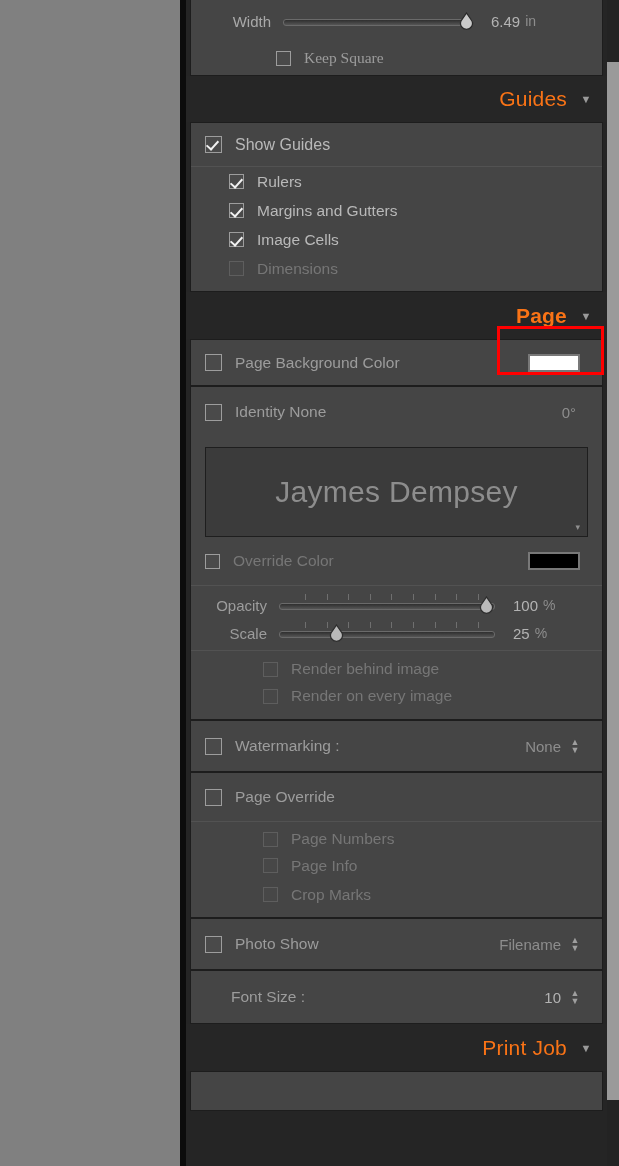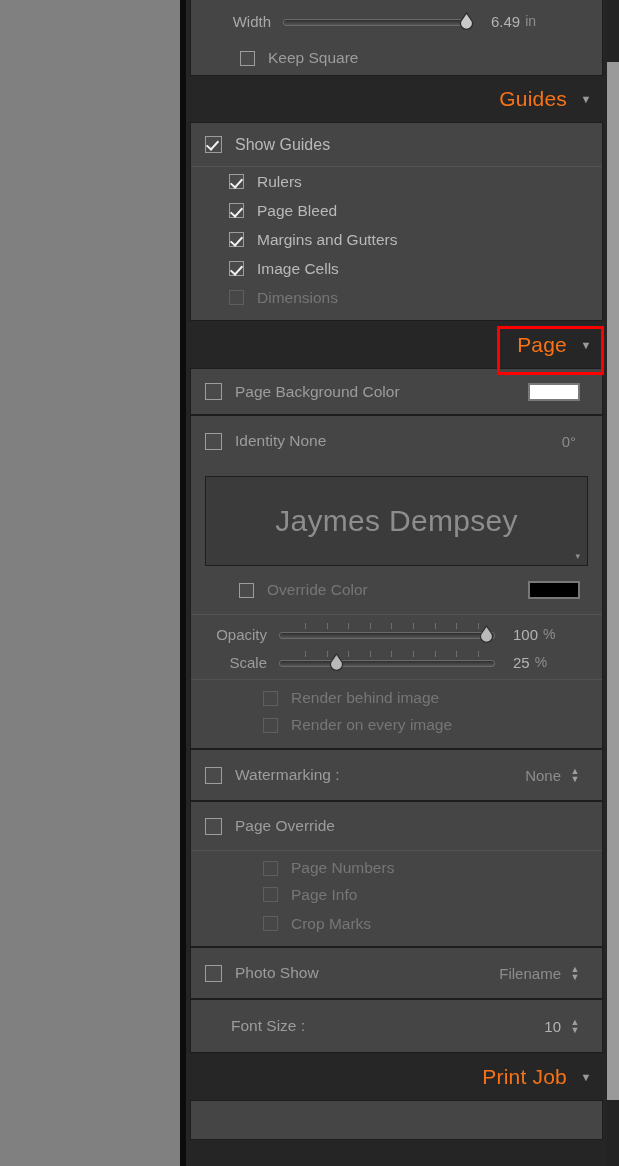--- a/index.html
+++ b/index.html
@@ -154,21 +154,21 @@
           <span class="track"></span>
           <span class="knob" style="left:174px;">
             <svg width="19" height="19" viewBox="0 0 19 19">
                 <path d="M9.5 1 L15 9 A6 6 0 1 1 4 9 Z" fill="#c9c9c9" stroke="#2a2a2a" stroke-width="1.3"></path>
               </svg>
           </span>
         </span>
         <span class="val" style="margin-left:18px;">6.49</span>
         <span class="unit">in</span>
       </div>
-      <div class="row" style="height:34px;padding-left:49px;">
+      <div class="row" style="height:34px;padding-left:85px;font-family:Liberation Serif, serif;">
         <span class="cb"></span>
         <span class="lbl mid">Keep Square</span>
       </div>
     </div>
 
     <div class="sec-header">
       <span class="title">Guides</span>
       <span class="tri">▼</span>
     </div>
 
@@ -178,38 +178,34 @@
         <span class="lbl" style="font-size:16px;">Show Guides</span>
       </div>
       <div class="hr2"></div>
 
       <div class="row indent" style="height:29px;">
         <span class="cb on"></span>
         <span class="lbl">Rulers</span>
       </div>
       <div class="row indent" style="height:29px;">
         <span class="cb on"></span>
-        <span class="lbl">Page Bleed</span>
-      </div>
-      <div class="row indent" style="height:29px;">
-        <span class="cb on"></span>
         <span class="lbl">Margins and Gutters</span>
       </div>
       <div class="row indent" style="height:29px;">
         <span class="cb on"></span>
         <span class="lbl">Image Cells</span>
       </div>
       <div class="row indent" style="height:29px;">
         <span class="cb dim"></span>
         <span class="lbl dim">Dimensions</span>
       </div>
       <div style="height:8px;"></div>
     </div>
 
-    <div class="sec-header" style="height:47px;">
+    <div class="sec-header" style="height:47px;font-weight:bold;">
       <span class="title">Page</span>
       <span class="tri">▼</span>
     </div>
 
     <div class="block">
       <div class="row" style="height:45px;">
         <span class="cb cb-lg"></span>
         <span class="lbl mid">Page Background Color</span>
         <span class="swatch" style="background:#ffffff;margin-right:8px;"></span>
       </div>
@@ -222,21 +218,21 @@
         <span class="val dim" style="margin-right:12px;">0°</span>
       </div>
 
       <div class="ip-wrap">
         <div class="ip-box">
           <span class="ip-text">Jaymes Dempsey</span>
           <span class="ip-tri">▾</span>
         </div>
       </div>
 
-      <div class="row" style="height:48px;padding-left:48px;">
+      <div class="row" style="height:48px;padding-left:14px;">
         <span class="cb"></span>
         <span class="lbl dim">Override Color</span>
         <span class="swatch" style="background:#000000;margin-right:8px;"></span>
       </div>
 
       <div class="hr2"></div>
 
       <div class="row" style="height:30px;padding-top:8px;">
         <span class="sl-label" style="width:62px;color:#9c9c9c;">Opacity</span>
         <span class="sl-wrap" style="width:216px;height:23px;">

